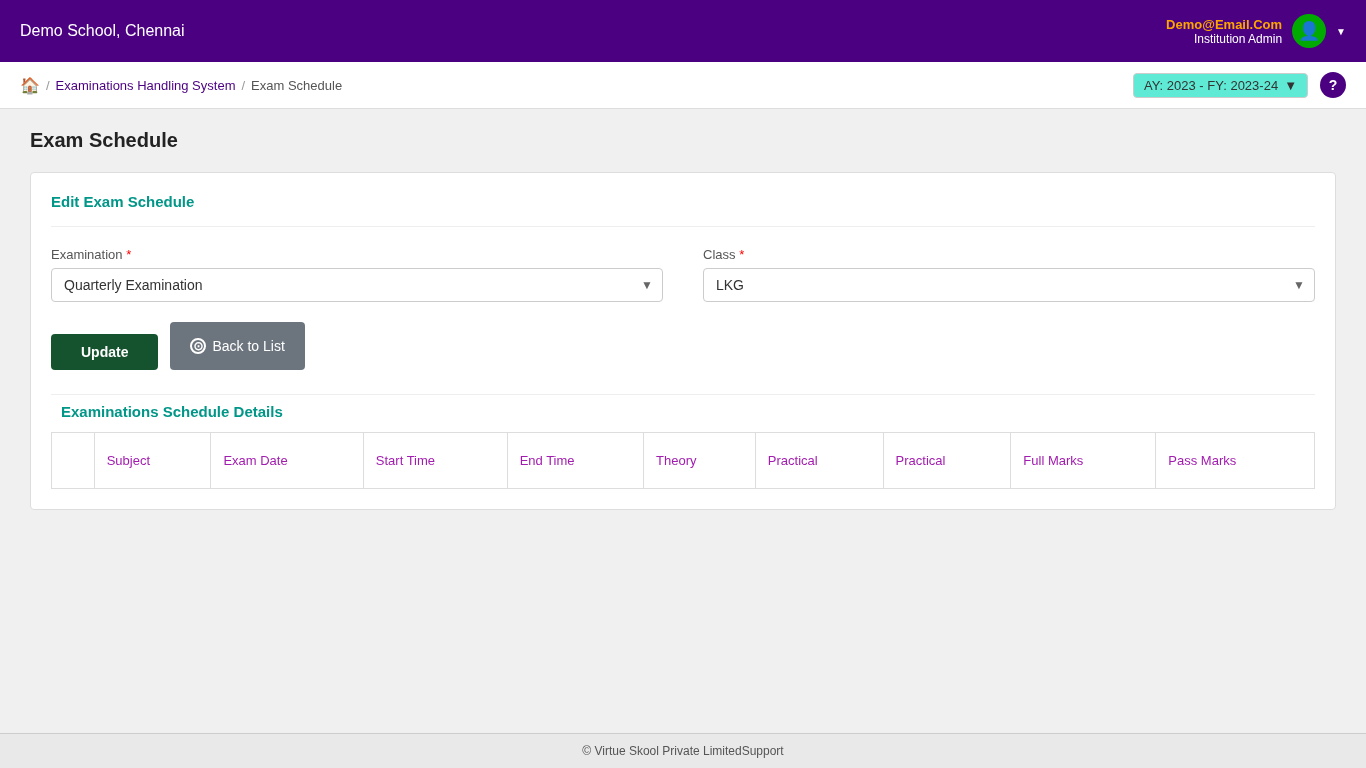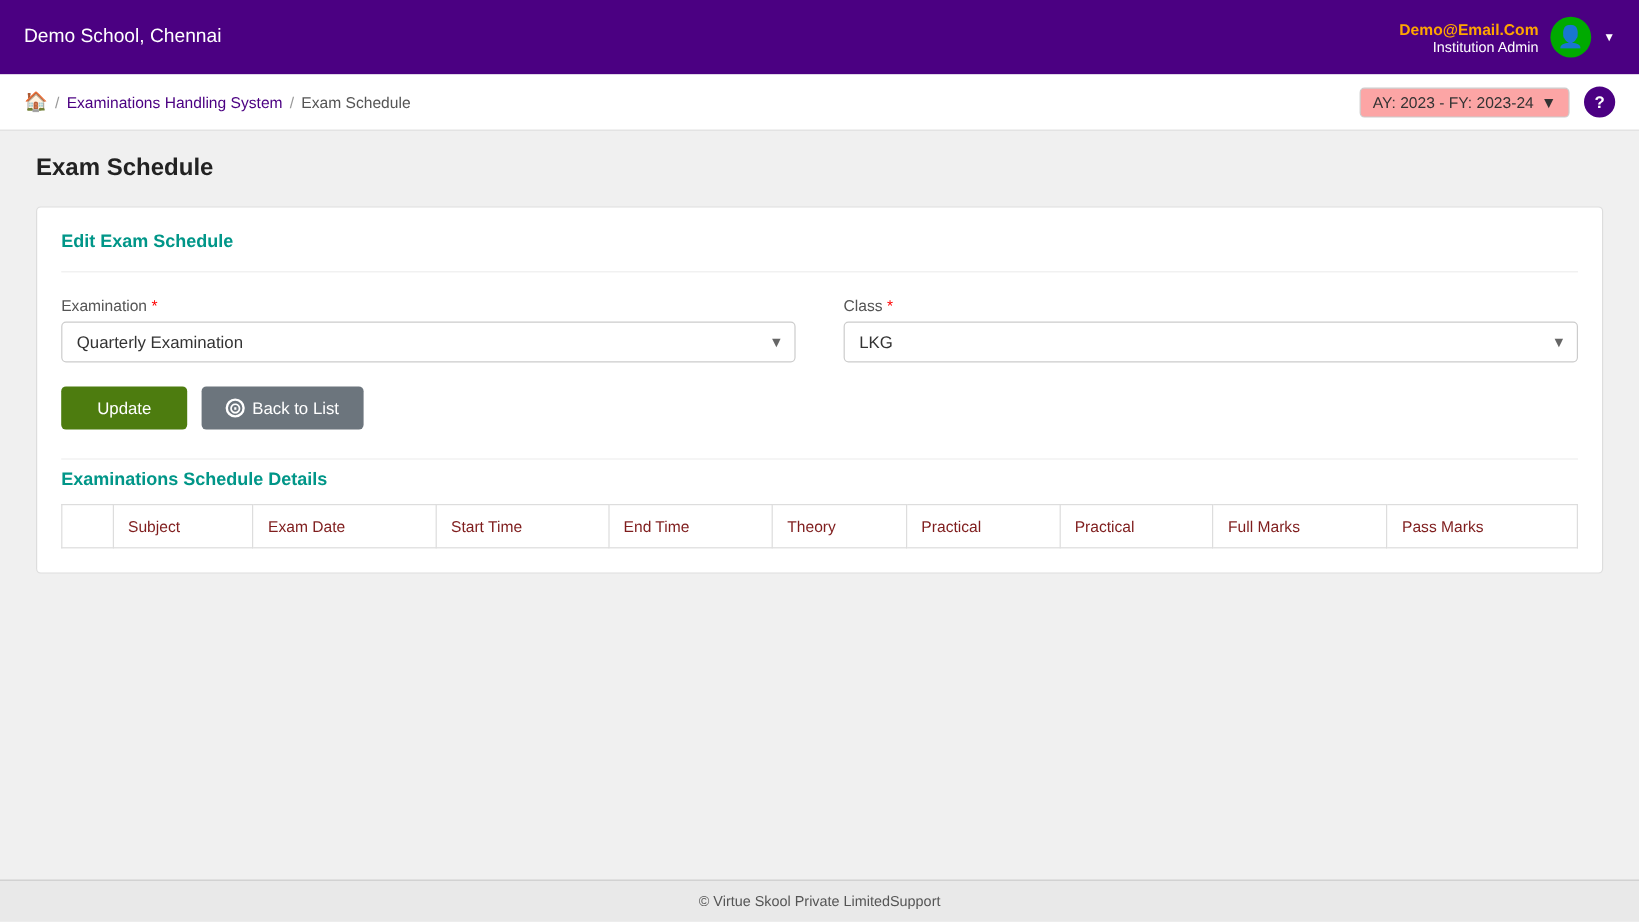--- a/index.html
+++ b/index.html
@@ -60,21 +60,21 @@
     .ay-selector {
       border: 1px solid #ccc;
       border-radius: 4px;
       padding: 4px 10px;
       font-size: 13px;
       color: #333;
       display: flex;
       align-items: center;
       gap: 6px;
       cursor: pointer;
-      background: #fca5a5;
+      background: #5eead4;
     }
     .help-btn {
       width: 26px; height: 26px; border-radius: 50%;
       background: #4B0082; color: white;
       display: flex; align-items: center; justify-content: center;
       font-size: 14px; font-weight: bold; cursor: pointer;
       margin-left: 8px;
     }
     .breadcrumb-right { display: flex; align-items: center; gap: 4px; }
 
@@ -150,28 +150,29 @@
       font-size: 12px;
     }
 
     
     .btn-row {
       display: flex;
       gap: 12px;
       margin-bottom: 24px;
     }
     .btn-update {
-      background: #4d7c0f;
+      background: #14532d;
       color: white;
       border: none;
       border-radius: 4px;
       padding: 10px 30px;
       font-size: 14px;
-      font-weight: normal;
-      cursor: pointer;
+      font-weight: bold;
+      cursor: pointer;
+      margin-top: 12px;
     }
     .btn-back {
       background: #6c757d;
       color: white;
       border: none;
       border-radius: 4px;
       padding: 10px 20px;
       font-size: 14px;
       cursor: pointer;
       display: flex;
@@ -197,43 +198,44 @@
       align-items: center;
       justify-content: space-between;
       margin-bottom: 12px;
       padding-top: 8px;
       border-top: 1px solid #eee;
     }
     .schedule-section-title {
       color: #009688;
       font-size: 15px;
       font-weight: bold;
+      margin-left: 10px;
     }
     .schedule-header-right {
       display: flex;
       align-items: center;
       gap: 12px;
     }
     .no-records-text {
       color: #888;
       font-size: 13px;
     }
 
     
     .schedule-table {
       width: 100%;
       border-collapse: collapse;
       margin-top: 8px;
       font-size: 13px;
     }
     .schedule-table th {
       border: 1px solid #ddd;
-      padding: 10px 12px;
+      padding: 20px 12px;
       text-align: left;
-      color: #7f1d1d;
+      color: #a21caf;
       background: white;
       font-weight: normal;
     }
 
     
     .footer {
       background: #e9e9e9;
       padding: 10px 20px;
       display: flex;
       justify-content: center;

